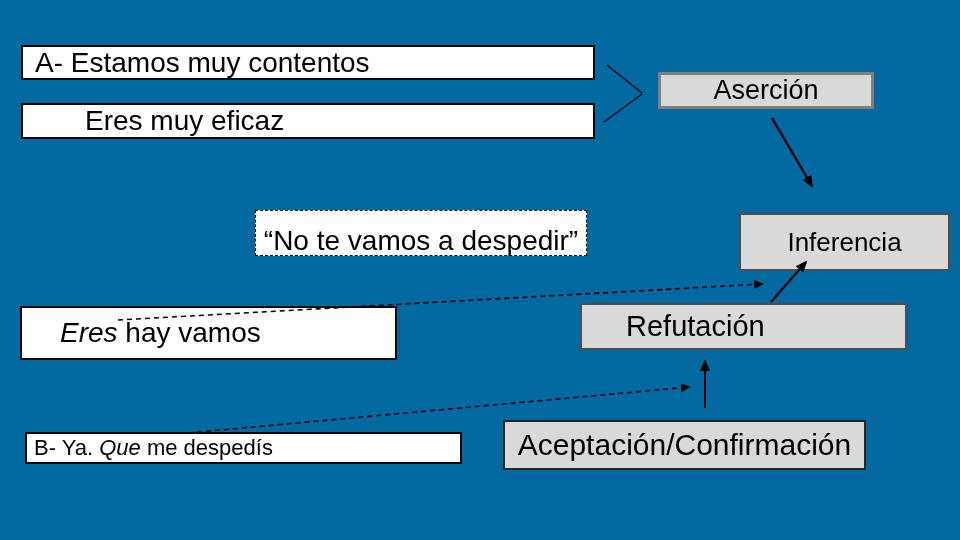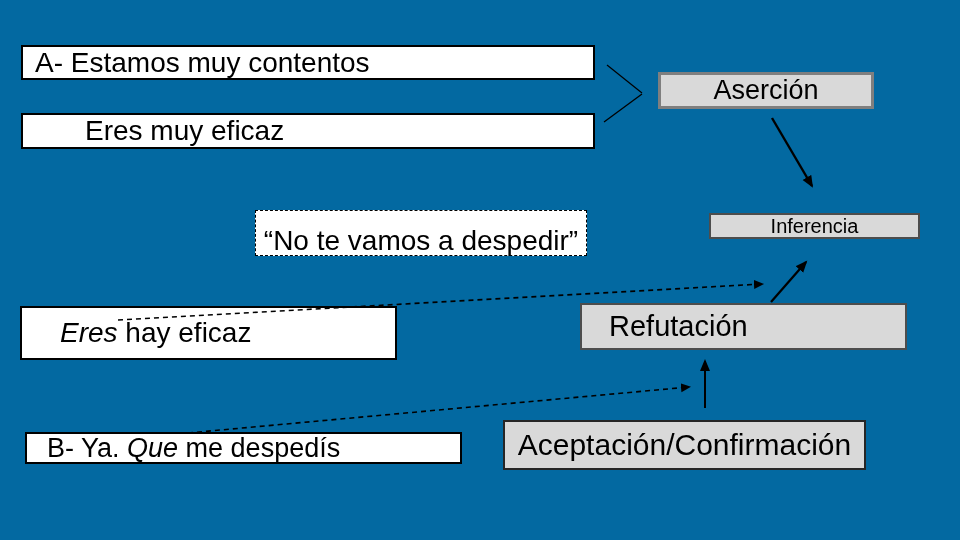--- a/index.html
+++ b/index.html
@@ -39,45 +39,45 @@
 </style>
 </head>
 <body>
 
 <div id="canvas">
 
   <div class="box white-box" style="left:21px;top:45px;width:574px;height:35px;padding-left:12px;font-size:28px;">
     <span>A- Estamos muy contentos</span>
   </div>
 
-  <div class="box white-box" style="left:21px;top:113px;width:574px;height:36px;padding-left:62px;font-size:28px;">
+  <div class="box white-box" style="left:21px;top:103px;width:574px;height:36px;padding-left:62px;font-size:28px;">
     <span>Eres muy eficaz</span>
   </div>
 
   <div class="box gray-box center" style="left:658px;top:72px;width:216px;height:37px;border:3px solid #7f7f7f;font-size:27px;">
     <span>Aserción</span>
   </div>
 
   <div class="box dashed-box center" style="left:255px;top:210px;width:332px;height:46px;font-size:28px;align-items:flex-end;">
     <span>“No te vamos a despedir”</span>
   </div>
 
-  <div class="box gray-box center" style="left:709px;top:213px;width:211px;height:26px;border:2.5px solid #4d4d4d;font-size:20px;">
+  <div class="box gray-box center" style="left:739px;top:213px;width:211px;height:58px;border:2.5px solid #4d4d4d;font-size:26px;">
     <span>Inferencia</span>
   </div>
 
   <div class="box white-box" style="left:20px;top:306px;width:377px;height:54px;padding-left:38px;font-size:28px;">
-    <span><i>Eres</i><span> hay eficaz</span></span>
+    <span><i>Eres</i><span> hay vamos</span></span>
   </div>
 
-  <div class="box gray-box" style="left:580px;top:303px;width:327px;height:47px;border:2.5px solid #4d4d4d;padding-left:27px;font-size:29px;">
+  <div class="box gray-box" style="left:580px;top:303px;width:327px;height:47px;border:2.5px solid #4d4d4d;padding-left:44px;font-size:29px;">
     <span>Refutación</span>
   </div>
 
-  <div class="box white-box" style="left:25px;top:432px;width:437px;height:32px;padding-left:20px;font-size:27px;">
+  <div class="box white-box" style="left:25px;top:432px;width:437px;height:32px;padding-left:7px;font-size:22px;">
     <span><span>B- Ya. </span><i>Que</i><span> me despedís</span></span>
   </div>
 
   <div class="box gray-box center" style="left:503px;top:420px;width:363px;height:50px;border:2.5px solid #262626;font-size:30px;">
     <span>Aceptación/Confirmación</span>
   </div>
 
   <svg id="arrow-layer" viewBox="0 0 960 540" xmlns="http://www.w3.org/2000/svg">
     <defs>
       <marker id="ah-big" markerUnits="userSpaceOnUse" markerWidth="13" markerHeight="11" refX="10" refY="5" orient="auto">

